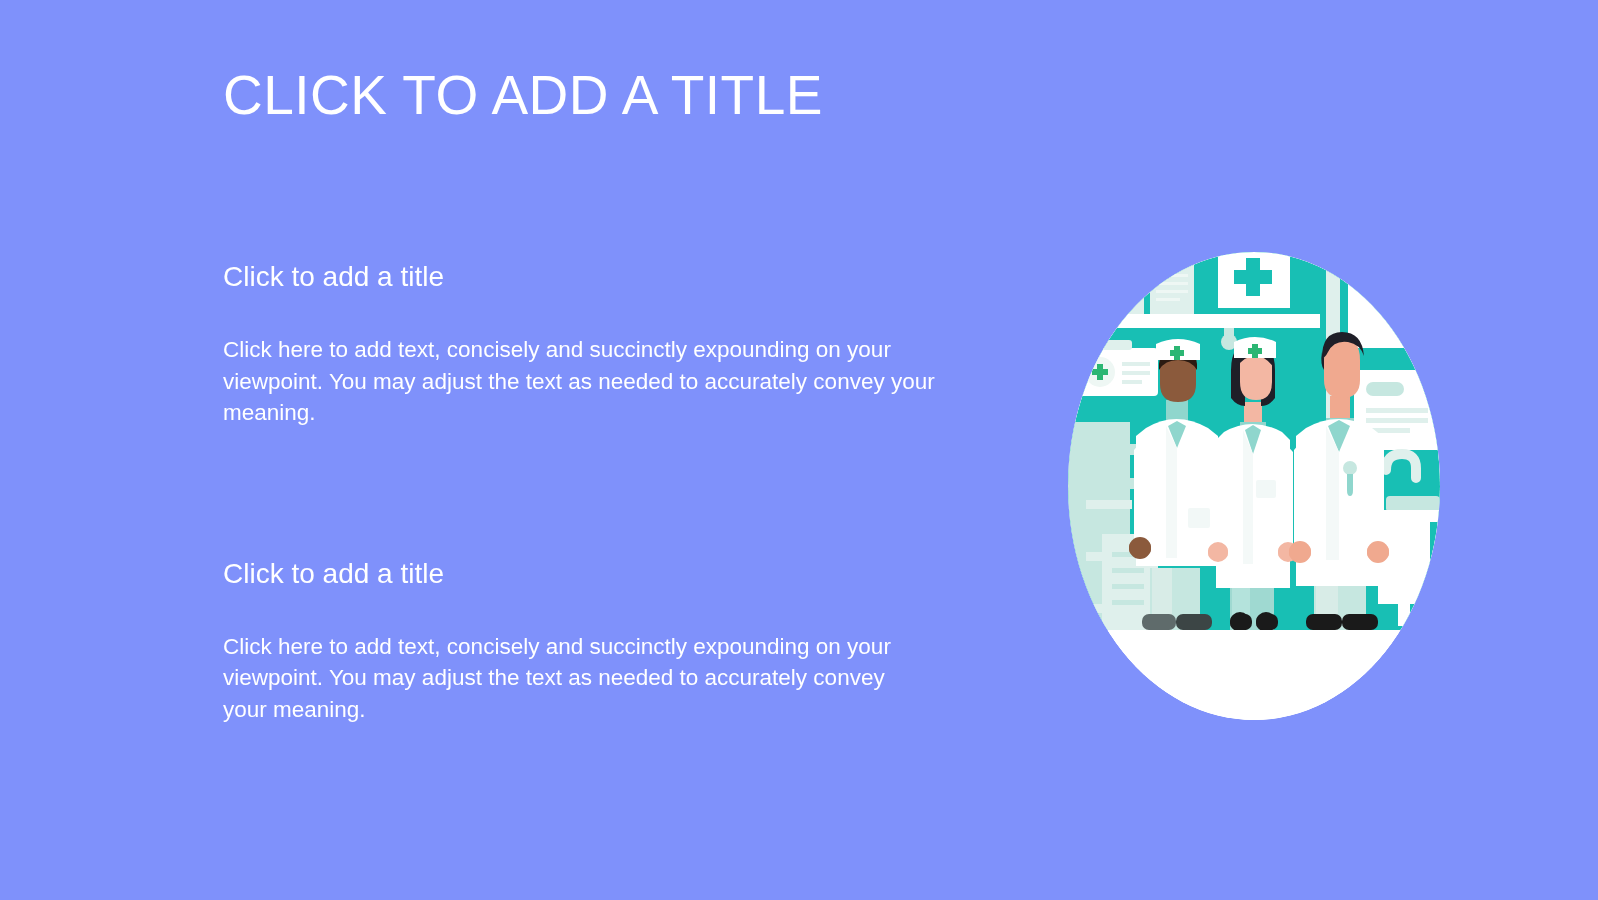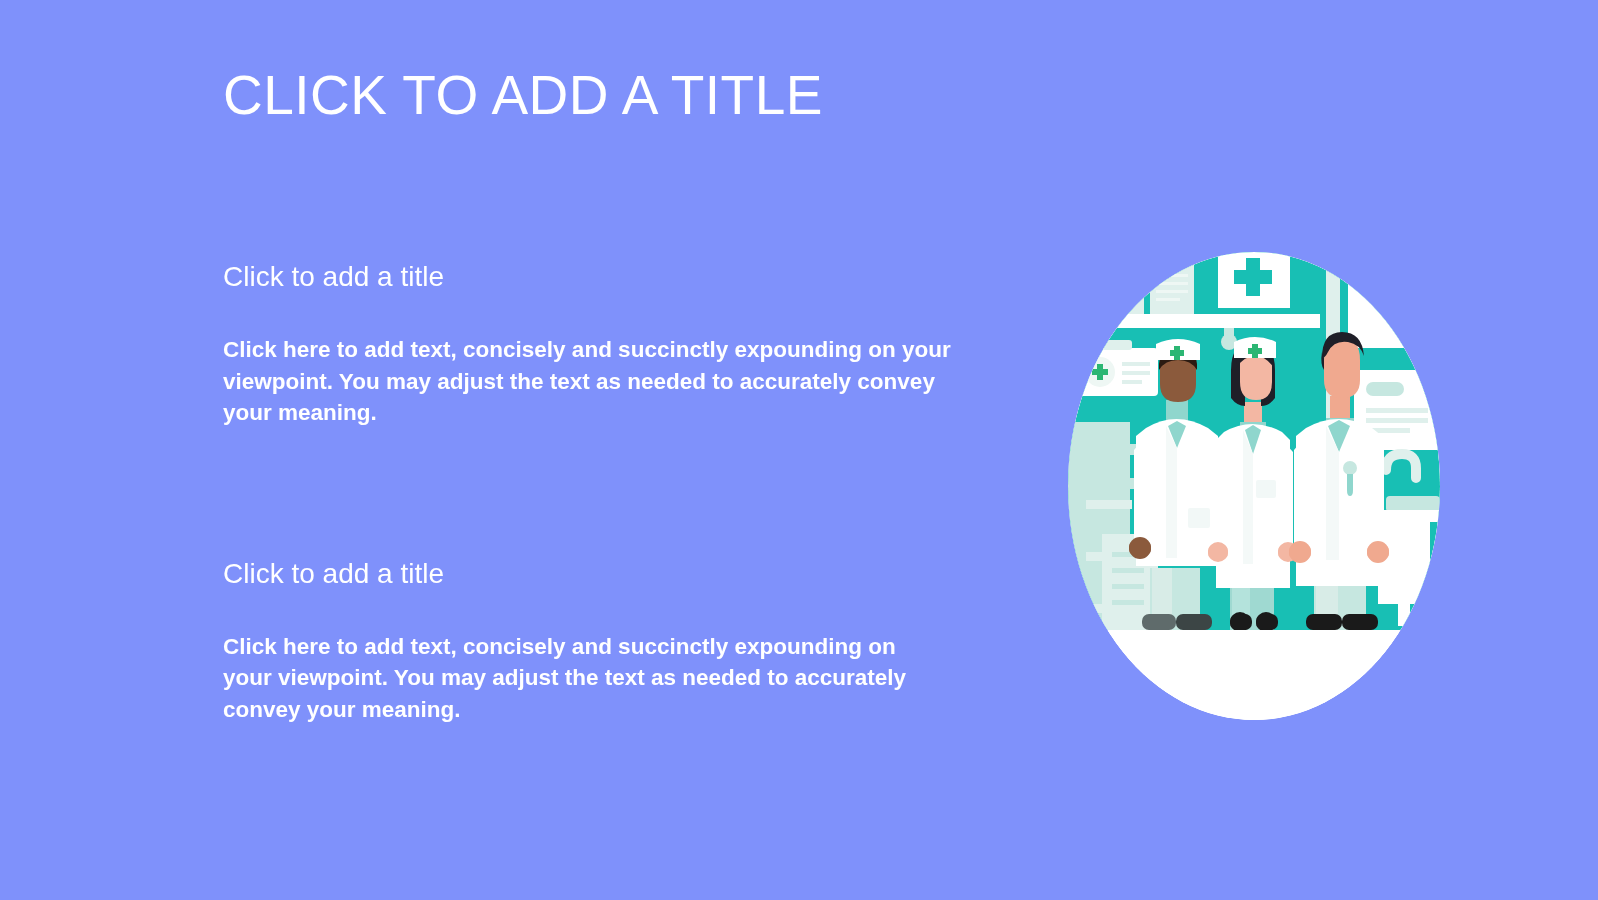--- a/index.html
+++ b/index.html
@@ -42,21 +42,21 @@
     font-size: 28px;
     line-height: 38px;
     color: #ffffff;
     font-weight: 400;
     margin: 0;
   }
   .block-body {
     font-size: 22.5px;
     line-height: 31.5px;
     color: #ffffff;
-    font-weight: 700;
+    font-weight: 400;
     margin: 0;
   }
   .block-one .block-body {
     margin-top: 38px;
     width: 735px;
   }
   .block-two {
     margin-top: 126px;
   }
   .block-two .block-body {

